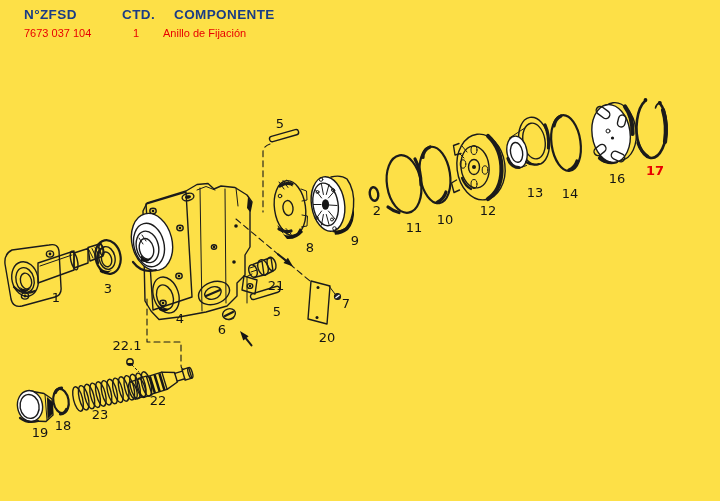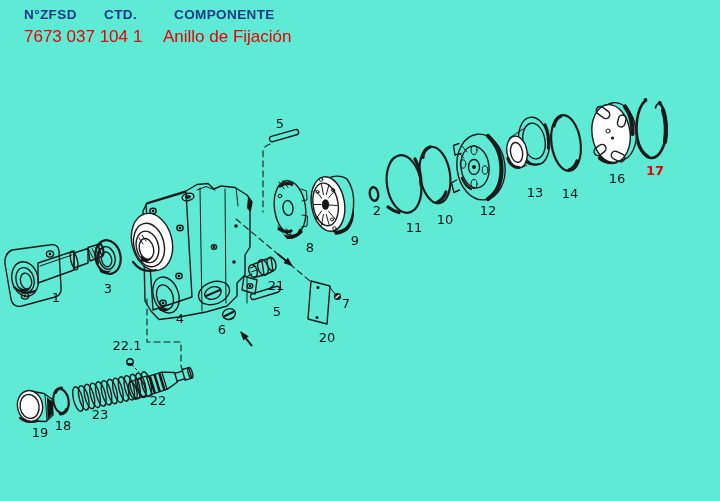--- a/index.html
+++ b/index.html
@@ -1,21 +1,21 @@
 <!DOCTYPE html>
 <html style="--header-color: #1a3c85; --row-color: #e80000; --hl-color: #e80000;"><head>
 <meta charset="utf-8">
 <style>
   html,body{margin:0;padding:0;background:#fff;}
-  #page{position:relative;width:720px;height:501px;background:#5eead4;overflow:hidden;
+  #page{position:relative;width:720px;height:501px;background:#fde047;overflow:hidden;
         font-family:"Liberation Sans",sans-serif;}
   
   .hdr-label{position:absolute;top:7px;font-size:13.5px;font-weight:bold;
              letter-spacing:.4px;color:var(--header-color,#1a3c85);white-space:nowrap;}
-  .hdr-value{position:absolute;top:27px;font-size:17px;
+  .hdr-value{position:absolute;top:27px;font-size:11px;
              color:var(--row-color,#e80000);white-space:nowrap;}
   
   #diagram{position:absolute;left:0;top:0;}
   #diagram *{vector-effect:none;}
   .ln{stroke:#1b1b1b;fill:none;stroke-width:1.4;stroke-linecap:round;stroke-linejoin:round;}
   .thin{stroke-width:1;}
   .thk2{stroke-width:2.2;}
   .thk3{stroke-width:3.2;}
   .thk4{stroke-width:4.2;}
   .fillk{fill:#151515;stroke:none;}
@@ -26,21 +26,21 @@
               fill:#141414;stroke:none;text-anchor:middle;}
   .part-label.hl{fill:var(--hl-color,#e80000);font-weight:bold;}
 </style>
 </head>
 <body>
 
 <div id="page">
 
   <div>
     <span class="hdr-label" style="left:24px">N°ZFSD</span>
-    <span class="hdr-label" style="left:104px">CTD.</span>
+    <span class="hdr-label" style="left:122px">CTD.</span>
     <span class="hdr-label" style="left:174px">COMPONENTE</span>
   </div>
   <div>
     <span class="hdr-value" style="left:24px">7673 037 104</span>
     <span class="hdr-value" style="left:133px">1</span>
     <span class="hdr-value" style="left:163px">Anillo de Fijación</span>
   </div>
 
   <svg id="diagram" width="720" height="501" viewBox="0 0 720 501">
 

